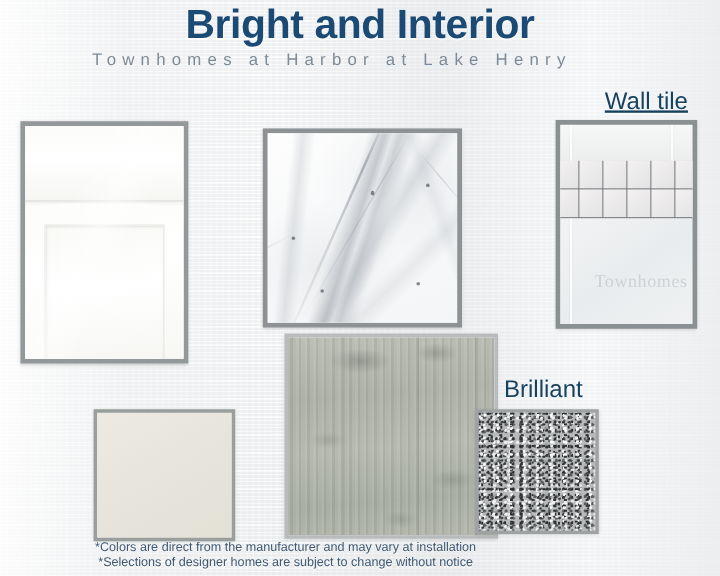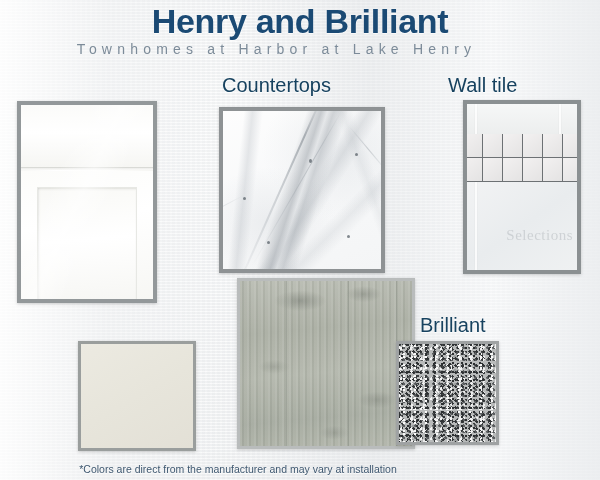--- a/index.html
+++ b/index.html
@@ -30,21 +30,21 @@
     line-height:18px;white-space:nowrap;
   }
 
   
   .slabel{
     position:absolute;font-size:20px;color:#17425f;line-height:24px;
     white-space:nowrap;text-shadow:0 1px 0 rgba(255,255,255,.75);
   }
   .lab-cab{left:38px;top:73px;}
   .lab-ctop{left:222px;top:73px;}
-  .lab-wall{left:448px;top:73px;}
+  .lab-wall{left:504px;top:73px;text-decoration:underline;}
   .lab-paint{left:74px;top:314px;}
   .lab-floor{left:420px;top:313px;}
 
   
   .frame{position:absolute;box-sizing:border-box;border:4px solid #8d9193;
          box-shadow:0 1px 3px rgba(0,0,0,.18);overflow:hidden;}
 
   
   #cabinet{left:17px;top:101px;width:140px;height:202px;
            background:#fdfdfb;border-color:#93989a;}
@@ -158,24 +158,23 @@
     position:absolute;left:0;bottom:4px;width:476px;text-align:center;
     font-size:10.5px;color:#3f5870;line-height:13px;
     text-shadow:0 1px 0 rgba(255,255,255,.7);
   }
 </style>
 </head>
 <body>
 
 <div class="board">
 
-  <div class="title">Henry and Brilliant</div>
+  <div class="title">Bright and Interior</div>
   <div class="subtitle">Townhomes at Harbor at Lake Henry</div>
 
-  <div class="slabel lab-ctop">Countertops</div>
   <div class="slabel lab-wall">Wall tile</div>
   <div class="slabel lab-floor">Brilliant</div>
 
   <div class="frame" id="cabinet">
     <div class="cab-inner"></div>
     <div class="cab-drawer"></div>
     <div class="cab-door">
       <div class="cab-panel"></div>
     </div>
     <div class="cab-sheen"></div>
@@ -210,35 +209,36 @@
       <div class="mos" style="left:0px;top:24px;width:20px;height:24px;"></div>
       <div class="mos" style="left:20px;top:24px;width:20px;height:24px;"></div>
       <div class="mos" style="left:40px;top:24px;width:20px;height:24px;"></div>
       <div class="mos" style="left:60px;top:24px;width:20px;height:24px;"></div>
       <div class="mos" style="left:80px;top:24px;width:20px;height:24px;"></div>
       <div class="mos" style="left:100px;top:24px;width:20px;height:24px;"></div>
     </div>
 
     <div class="wt-lower"></div>
     <div class="wt-vline" style="left:8px;top:78px;"></div>
-    <div class="wt-mark">Selections</div>
+    <div class="wt-mark">Townhomes</div>
   </div>
 
   <div class="frame" id="paint">
     <div class="paint-fill"></div>
   </div>
 
   <div class="frame" id="plank">
     <div class="plank-fill"></div>
     <div class="plank-seam" style="left:46px;"></div>
     <div class="plank-seam" style="left:108px;"></div>
     <div class="plank-seam" style="left:156px;"></div>
   </div>
 
   <div class="frame" id="speck">
     <div class="speck-fill"></div>
   </div>
 
   <div class="footer">
     <div>*Colors are direct from the manufacturer and may vary at installation</div>
+    <div>*Selections of designer homes are subject to change without notice</div>
   </div>
 
 </div>
 
 </body></html>

